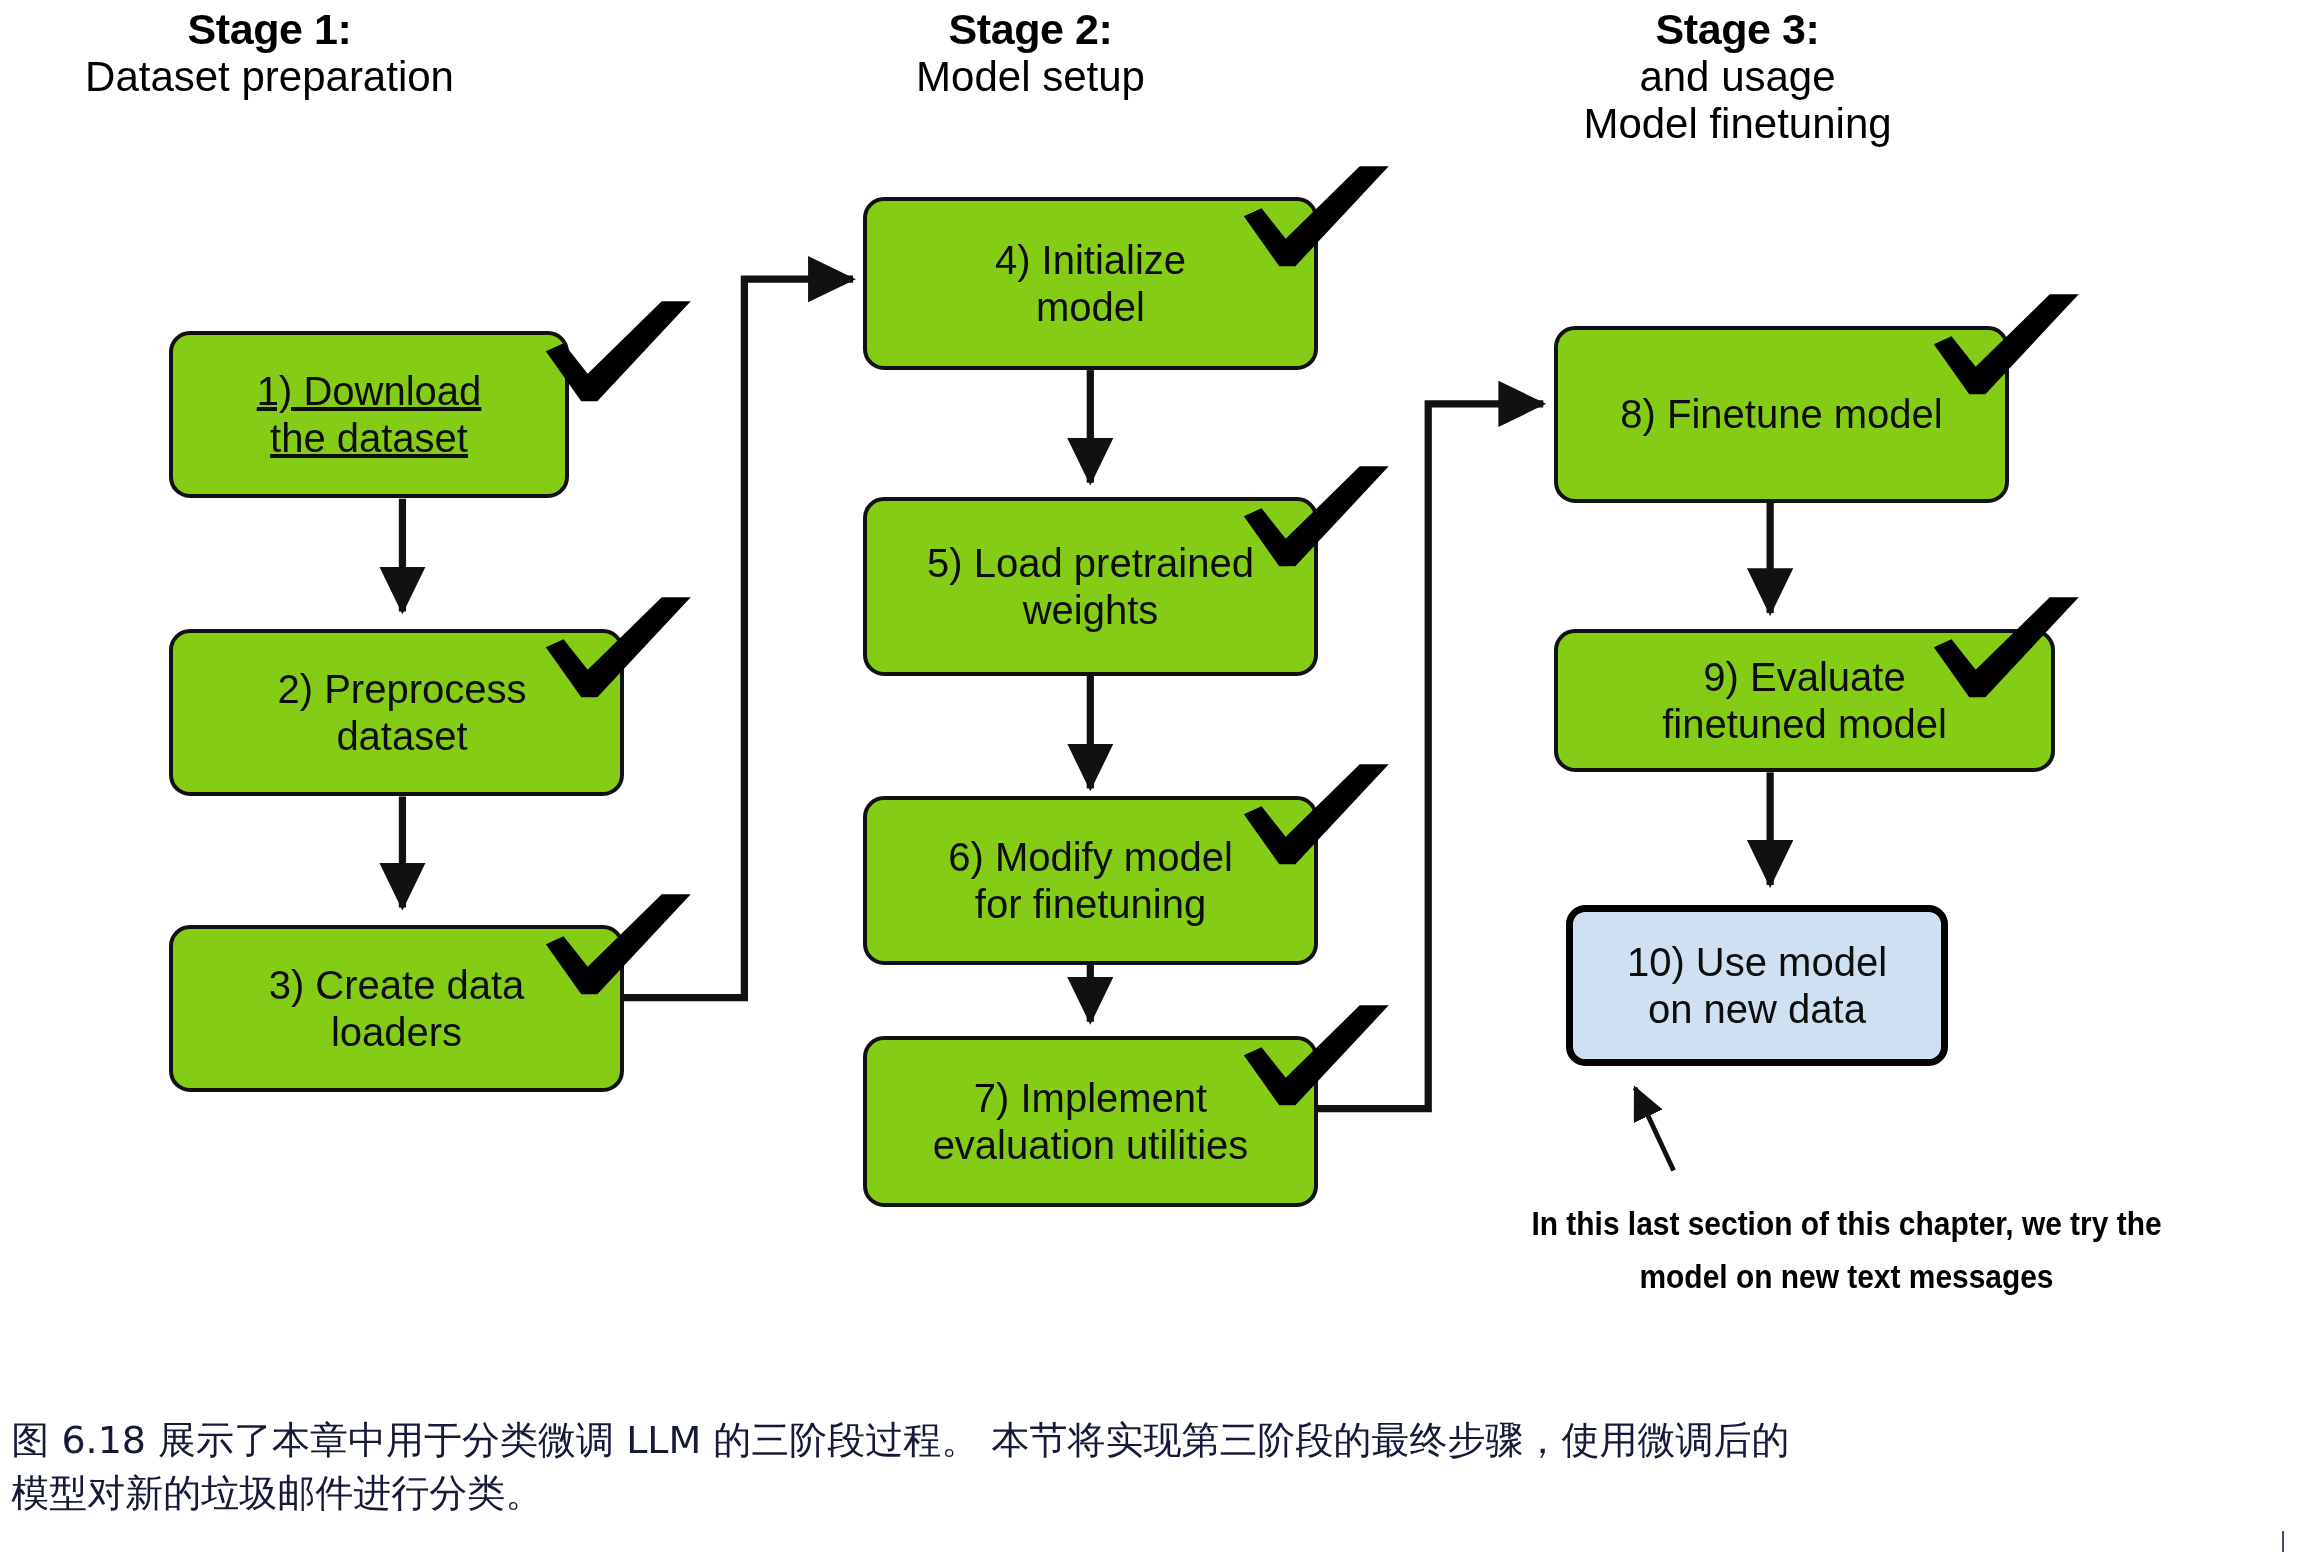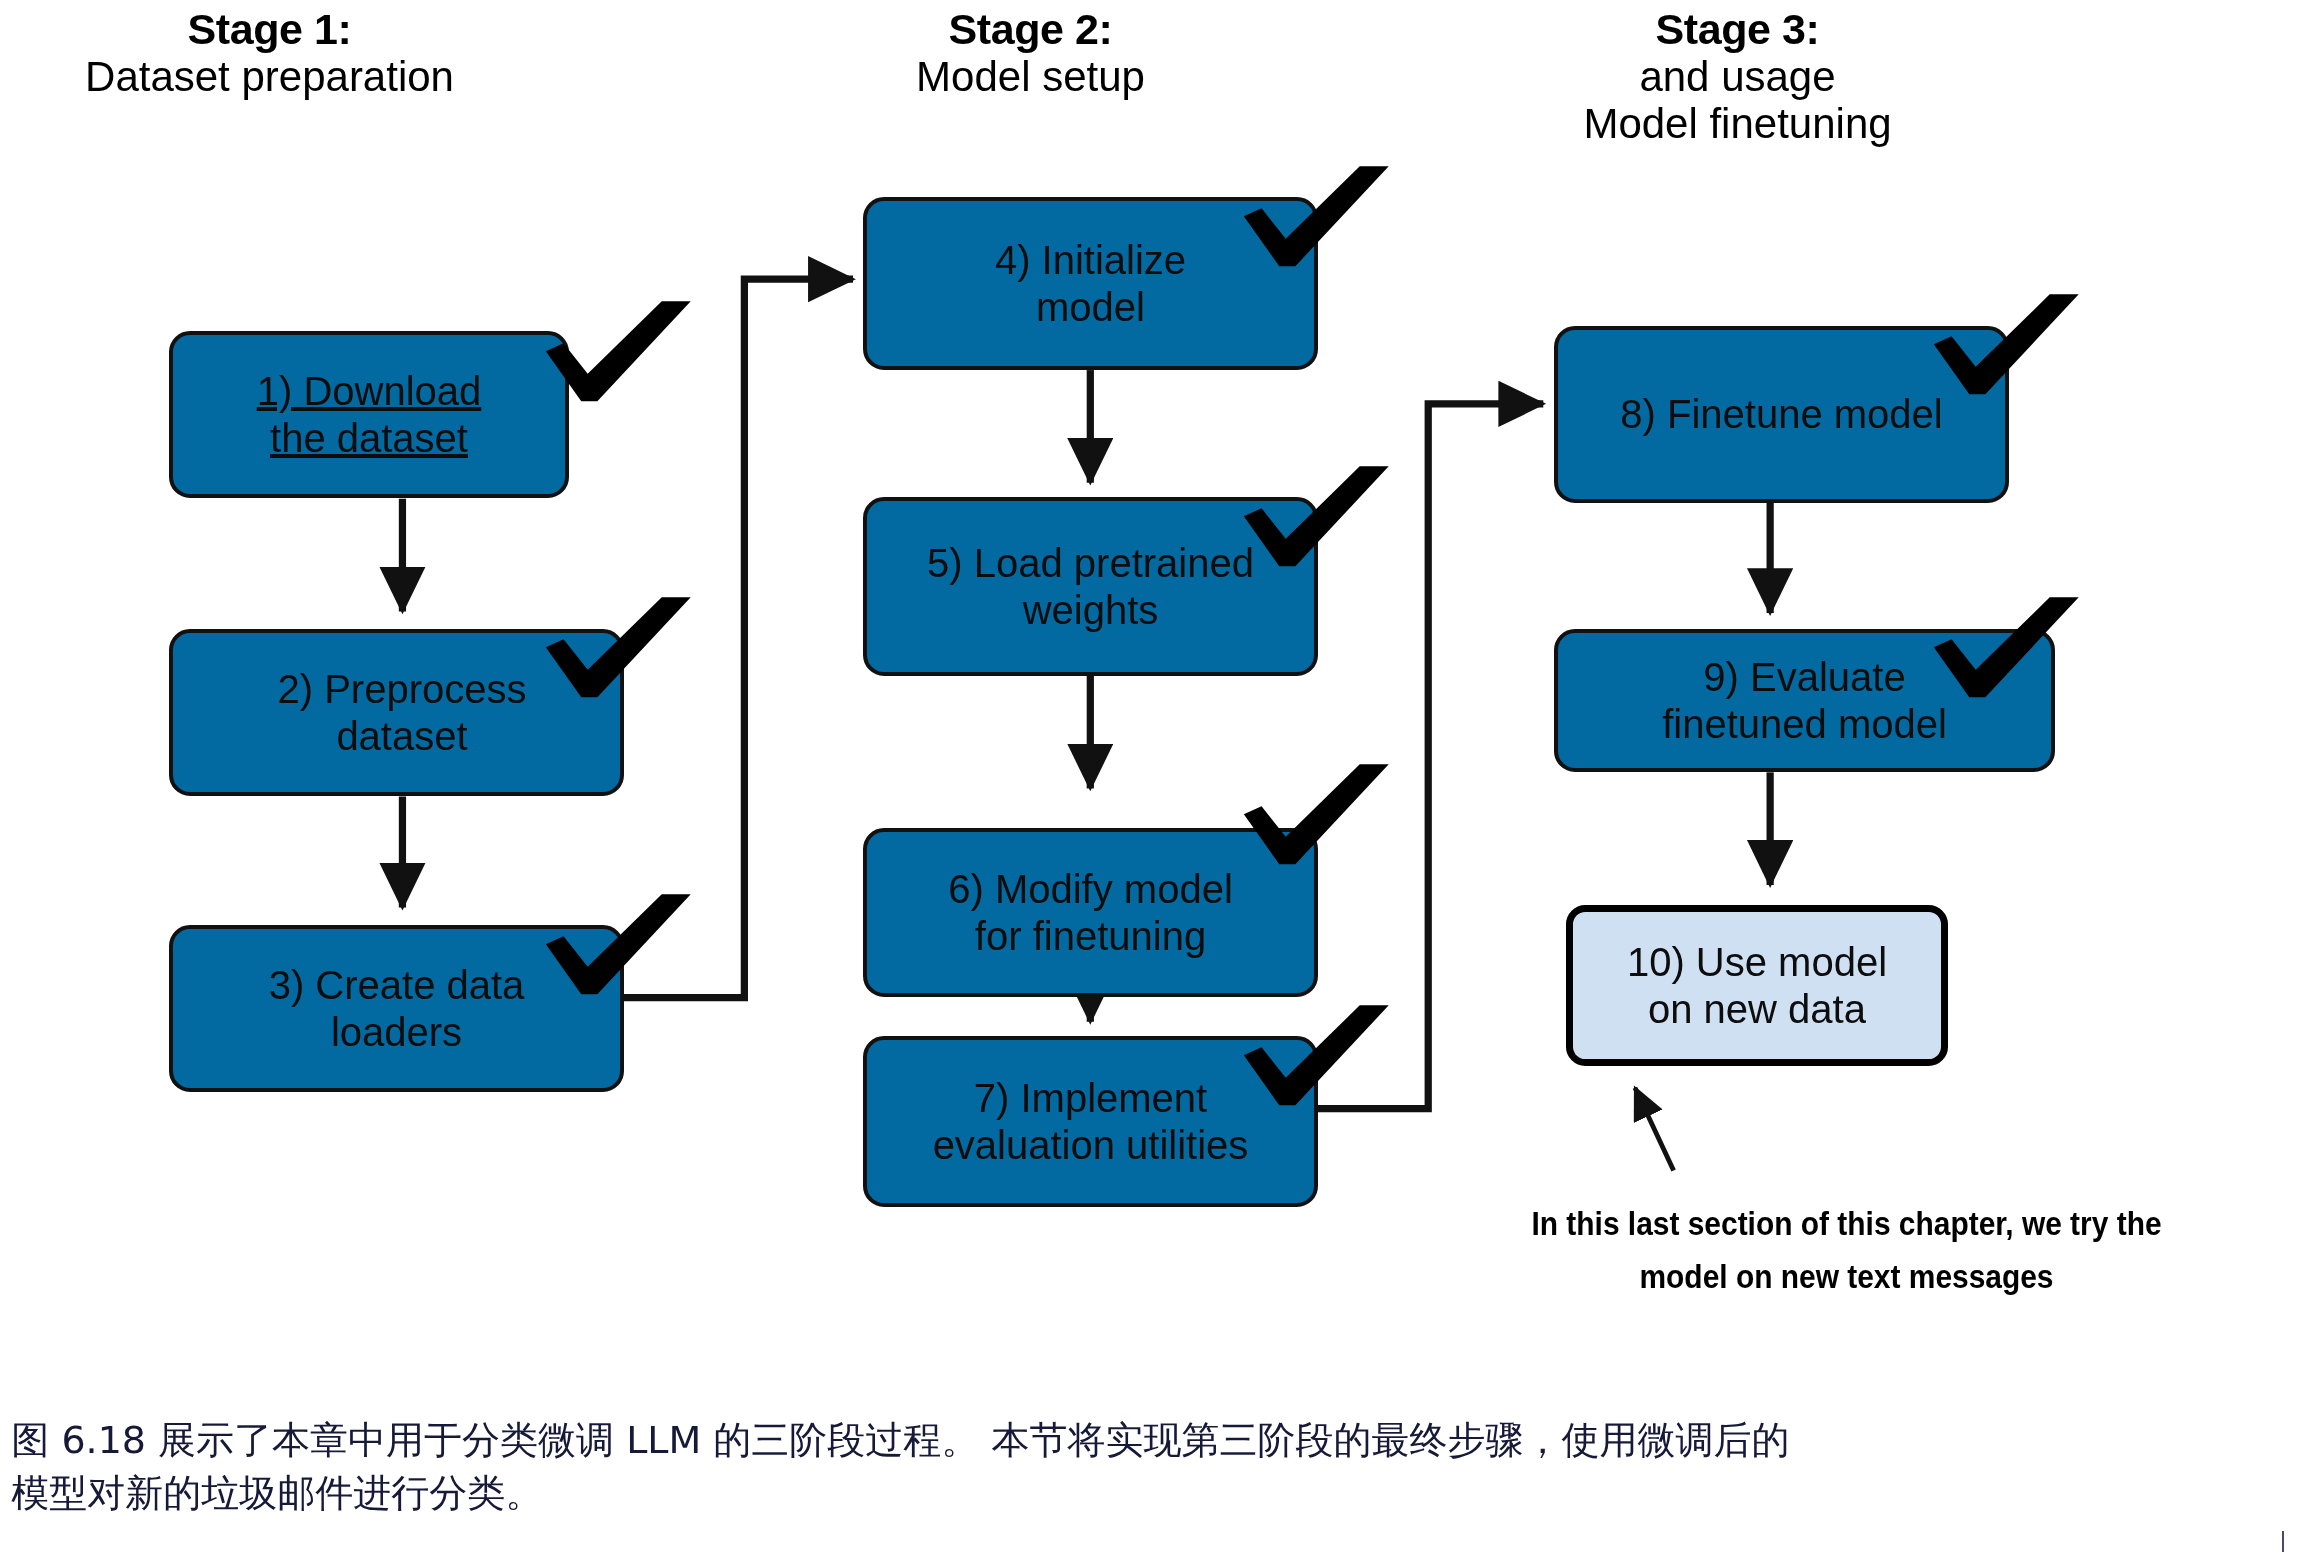--- a/index.html
+++ b/index.html
@@ -12,21 +12,21 @@
   .stage-head{position:absolute;text-align:center;color:#000;line-height:1.12;}
   .stage-head .t1{font-weight:bold;font-size:43px;display:block;letter-spacing:-0.4px;}
   .stage-head .t2{font-weight:normal;font-size:42px;display:block;}
 
   #stage1-head{left:44px;top:4.8px;width:451px;}
   #stage2-head{left:805px;top:4.8px;width:451px;}
   #stage3-head{left:1480px;top:4.8px;width:515px;}
 
   
   .box{position:absolute;box-sizing:border-box;
-       border:4px solid #111;border-radius:21px;background:#0369a1;
+       border:4px solid #111;border-radius:21px;background:#84cc16;
        display:flex;align-items:center;justify-content:center;
        text-align:center;font-size:40px;color:#0d0d0d;line-height:1.16;
        z-index:5;}
   .box .ln{display:block;white-space:nowrap;}
   .box.hl{background:#cfe0f2;border:7.2px solid #000;border-radius:19.3px;}
 
   
   .check{position:absolute;z-index:9;}
   .check svg{display:block;}
 
@@ -127,21 +127,21 @@
     </div>
   </div>
 
   <div class="box" style="left:863px;top:497px;width:455px;height:179px;text-align:center;">
     <div>
       <span class="ln">5) Load pretrained</span>
       <span class="ln">weights</span>
     </div>
   </div>
 
-  <div class="box" style="left:863px;top:796px;width:455px;height:169px;margin-top:32px;">
+  <div class="box" style="left:863px;top:796px;width:455px;height:169px;">
     <div>
       <span class="ln">6) Modify model</span>
       <span class="ln">for finetuning</span>
     </div>
   </div>
 
   <div class="box" style="left:863px;top:1036px;width:455px;height:171px;">
     <div>
       <span class="ln">7) Implement</span>
       <span class="ln">evaluation utilities</span>

